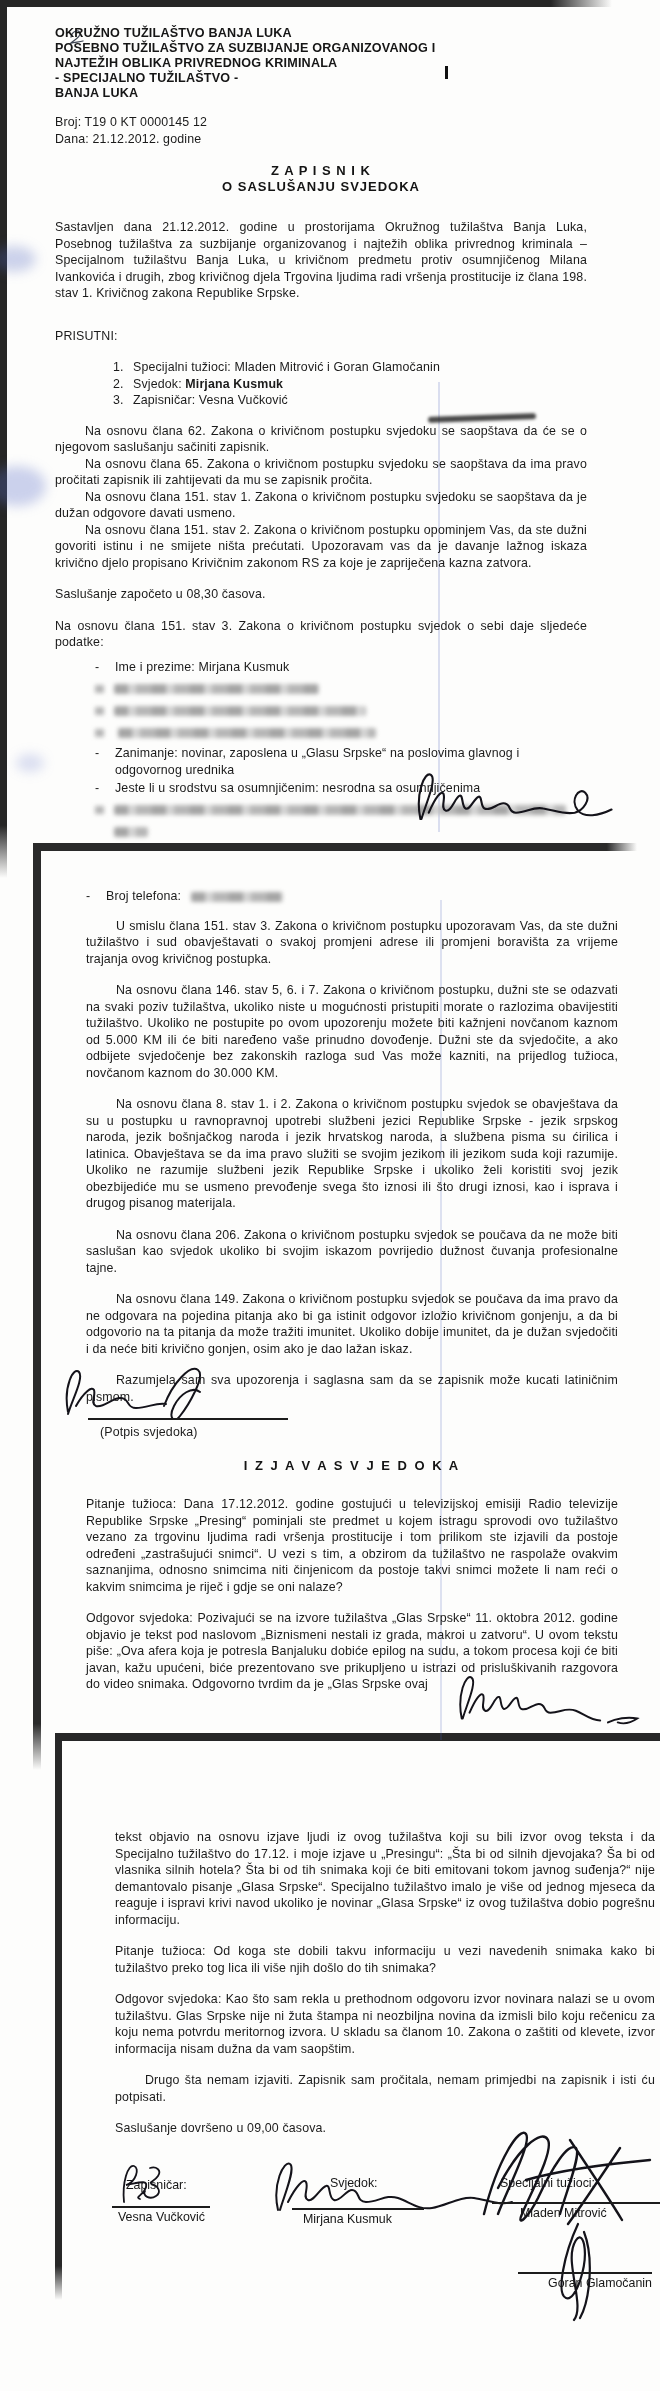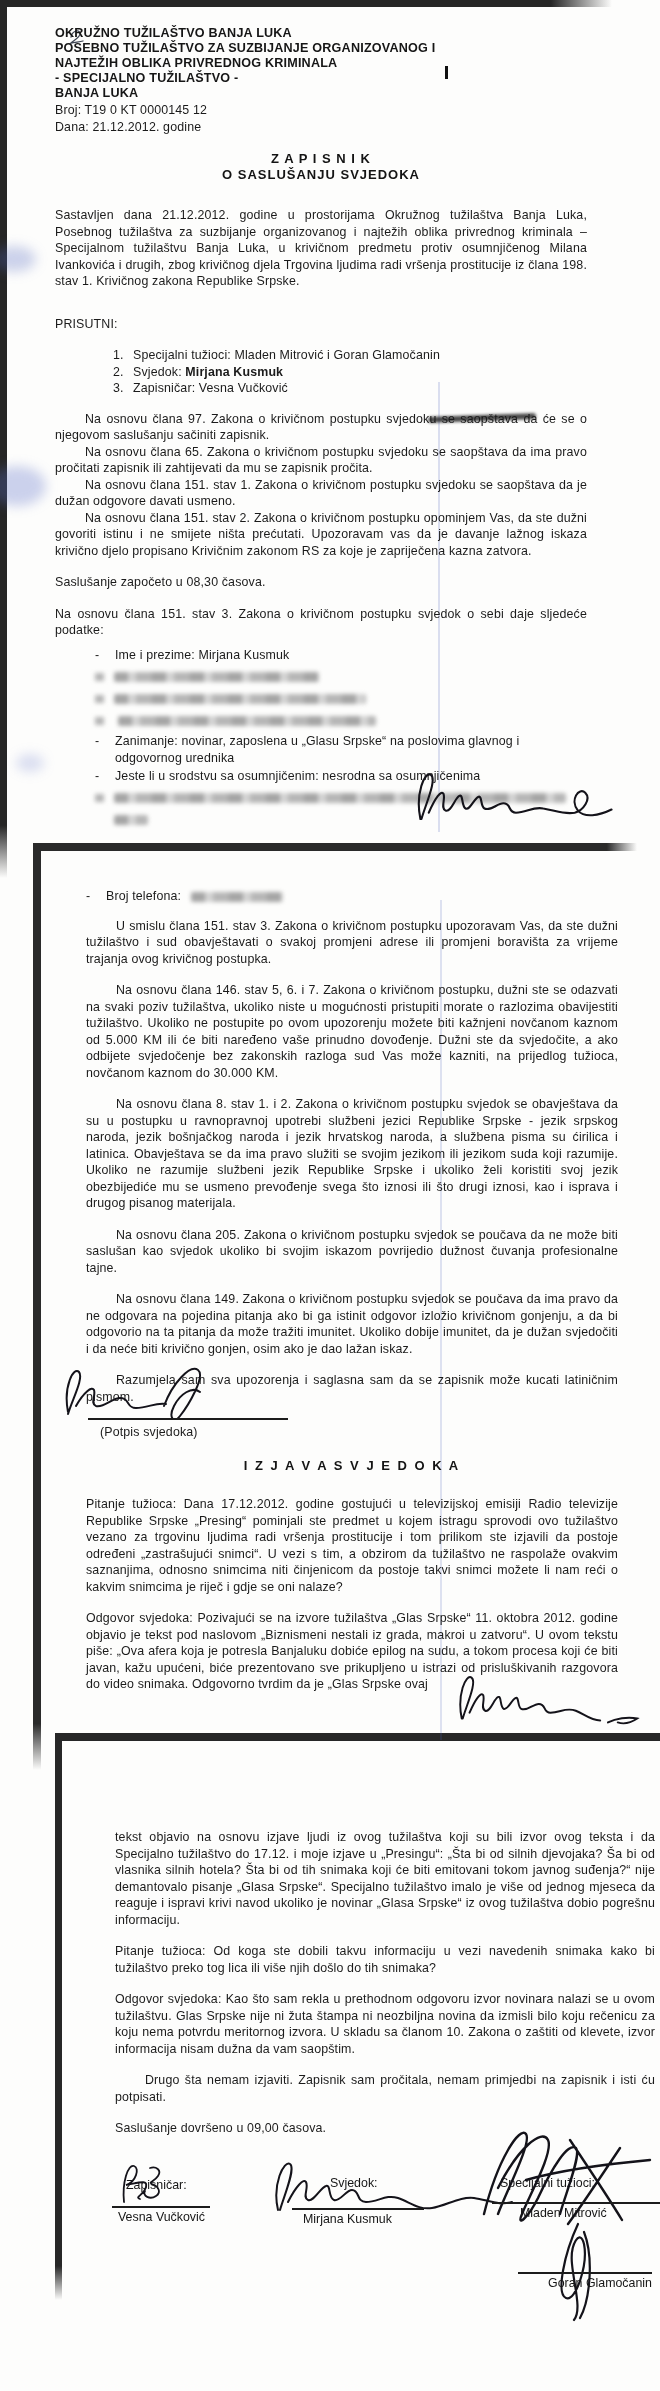--- a/index.html
+++ b/index.html
@@ -97,21 +97,21 @@
     </svg>
   </div>
 
   <div class="content" id="p1-content">
     <div class="hdr">OKRUŽNO TUŽILAŠTVO BANJA LUKA</div>
     <div class="hdr">POSEBNO TUŽILAŠTVO ZA SUZBIJANJE ORGANIZOVANOG I</div>
     <div class="hdr">NAJTEŽIH OBLIKA PRIVREDNOG KRIMINALA</div>
     <div class="hdr">- SPECIJALNO TUŽILAŠTVO -</div>
     <div class="hdr">BANJA LUKA</div>
 
-    <div class="txt" style="margin-top:1px;text-align:left;">Broj: T19 0 KT 0000145 12</div>
+    <div class="txt" style="margin-top:13px;text-align:left;">Broj: T19 0 KT 0000145 12</div>
     <div class="txt" style="text-align:left;">Dana: 21.12.2012. godine</div>
 
     <div class="title-c" style="margin-top:16px;">Z A P I S N I K</div>
     <div class="title-c">O SASLUŠANJU SVJEDOKA</div>
 
     <div class="txt" style="margin-top:24px;">Sastavljen dana 21.12.2012. godine u prostorijama Okružnog tužilaštva Banja Luka, Posebnog tužilaštva za suzbijanje organizovanog i najtežih oblika privrednog kriminala – Specijalnom tužilaštvu Banja Luka, u krivičnom predmetu protiv osumnjičenog Milana Ivankovića i drugih, zbog krivičnog djela Trgovina ljudima radi vršenja prostitucije iz člana 198. stav 1. Krivičnog zakona Republike Srpske.</div>
 
     <div class="txt" style="margin-top:26px;text-align:left;">PRISUTNI:</div>
 
     <div class="numlist">
@@ -122,21 +122,21 @@
       <div class="row txt" style="text-align:left;">
         <span class="marker">2.</span>
         <span><span>Svjedok: </span><span class="bold">Mirjana Kusmuk</span></span>
       </div>
       <div class="row txt" style="text-align:left;">
         <span class="marker">3.</span>
         <span>Zapisničar: Vesna Vučković</span>
       </div>
     </div>
 
-    <div class="txt ind" style="margin-top:14px;">Na osnovu člana 97. Zakona o krivičnom postupku svjedoku se saopštava da će se o njegovom saslušanju sačiniti zapisnik.</div>
+    <div class="txt ind" style="margin-top:14px;">Na osnovu člana 62. Zakona o krivičnom postupku svjedoku se saopštava da će se o njegovom saslušanju sačiniti zapisnik.</div>
     <div class="txt ind">Na osnovu člana 65. Zakona o krivičnom postupku svjedoku se saopštava da ima pravo pročitati zapisnik ili zahtijevati da mu se zapisnik pročita.</div>
     <div class="txt ind">Na osnovu člana 151. stav 1. Zakona o krivičnom postupku svjedoku se saopštava da je dužan odgovore davati usmeno.</div>
     <div class="txt ind">Na osnovu člana 151. stav 2. Zakona o krivičnom postupku opominjem Vas, da ste dužni govoriti istinu i ne smijete ništa prećutati. Upozoravam vas da je davanje lažnog iskaza krivično djelo propisano Krivičnim zakonom RS za koje je zapriječena kazna zatvora.</div>
 
     <div class="txt gap" style="text-align:left;">Saslušanje započeto u 08,30 časova.</div>
 
     <div class="txt gap">Na osnovu člana 151. stav 3. Zakona o krivičnom postupku svjedok o sebi daje sljedeće podatke:</div>
 
     <div class="bullets">
       <div class="row txt" style="text-align:left;">
@@ -168,21 +168,21 @@
   <div class="content" id="p2-content">
     <div class="row txt" style="text-align:left;">
       <span class="marker">-</span>
       <span>Broj telefona:</span>
       <span class="redact" style="width:92px;margin-left:10px;margin-top:4px;"></span>
     </div>
 
     <div class="txt ind" style="margin-top:13px;">U smislu člana 151. stav 3. Zakona o krivičnom postupku upozoravam Vas, da ste dužni tužilaštvo i sud obavještavati o svakoj promjeni adrese ili promjeni boravišta za vrijeme trajanja ovog krivičnog postupka.</div>
     <div class="txt ind gap">Na osnovu člana 146. stav 5, 6. i 7. Zakona o krivičnom postupku, dužni ste se odazvati na svaki poziv tužilaštva, ukoliko niste u mogućnosti pristupiti morate o razlozima obavijestiti tužilaštvo. Ukoliko ne postupite po ovom upozorenju možete biti kažnjeni novčanom kaznom od 5.000 KM ili će biti naređeno vaše prinudno dovođenje. Dužni ste da svjedočite, a ako odbijete svjedočenje bez zakonskih razloga sud Vas može kazniti, na prijedlog tužioca, novčanom kaznom do 30.000 KM.</div>
     <div class="txt ind gap">Na osnovu člana 8. stav 1. i 2. Zakona o krivičnom postupku svjedok se obavještava da su u postupku u ravnopravnoj upotrebi službeni jezici Republike Srpske - jezik srpskog naroda, jezik bošnjačkog naroda i jezik hrvatskog naroda, a službena pisma su ćirilica i latinica. Obavještava se da ima pravo služiti se svojim jezikom ili jezikom suda koji razumije. Ukoliko ne razumije službeni jezik Republike Srpske i ukoliko želi koristiti svoj jezik obezbijediće mu se usmeno prevođenje svega što iznosi ili što drugi iznosi, kao i isprava i drugog pisanog materijala.</div>
-    <div class="txt ind gap">Na osnovu člana 205. Zakona o krivičnom postupku svjedok se poučava da ne može biti saslušan kao svjedok ukoliko bi svojim iskazom povrijedio dužnost čuvanja profesionalne tajne.</div>
+    <div class="txt ind gap">Na osnovu člana 206. Zakona o krivičnom postupku svjedok se poučava da ne može biti saslušan kao svjedok ukoliko bi svojim iskazom povrijedio dužnost čuvanja profesionalne tajne.</div>
     <div class="txt ind gap">Na osnovu člana 149. Zakona o krivičnom postupku svjedok se poučava da ima pravo da ne odgovara na pojedina pitanja ako bi ga istinit odgovor izložio krivičnom gonjenju, a da bi odgovorio na ta pitanja da može tražiti imunitet. Ukoliko dobije imunitet, da je dužan svjedočiti i da neće biti krivično gonjen, osim ako je dao lažan iskaz.</div>
     <div class="txt ind gap">Razumjela sam sva upozorenja i saglasna sam da se zapisnik može kucati latiničnim pismom.</div>
   </div>
 
   <div id="potpis-block">
     <div class="sig" style="left:0;top:0;">
       <svg width="190" height="58" viewBox="0 0 190 58">
         <path d="M8 50 C3 24 14 4 19 10 C24 16 12 38 8 52 M16 44 C24 30 32 24 34 28 C36 33 30 42 36 44 C44 46 52 36 60 36 C70 36 66 46 76 46 C88 46 96 40 106 42 M104 44 C112 22 130 2 138 8 C146 14 128 44 120 54 C114 62 108 56 114 44 C120 32 132 24 140 30" fill="none" stroke="#14131a" stroke-width="2" stroke-linecap="round"></path>
       </svg>
     </div>

